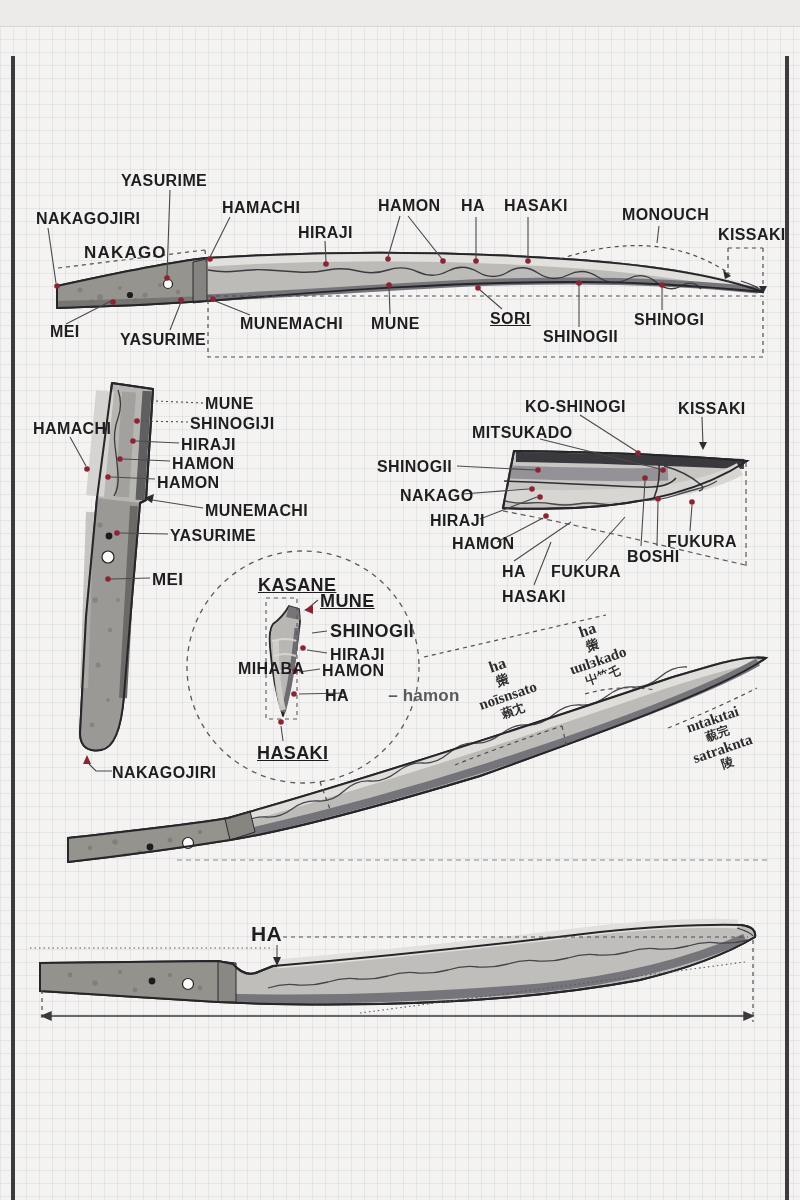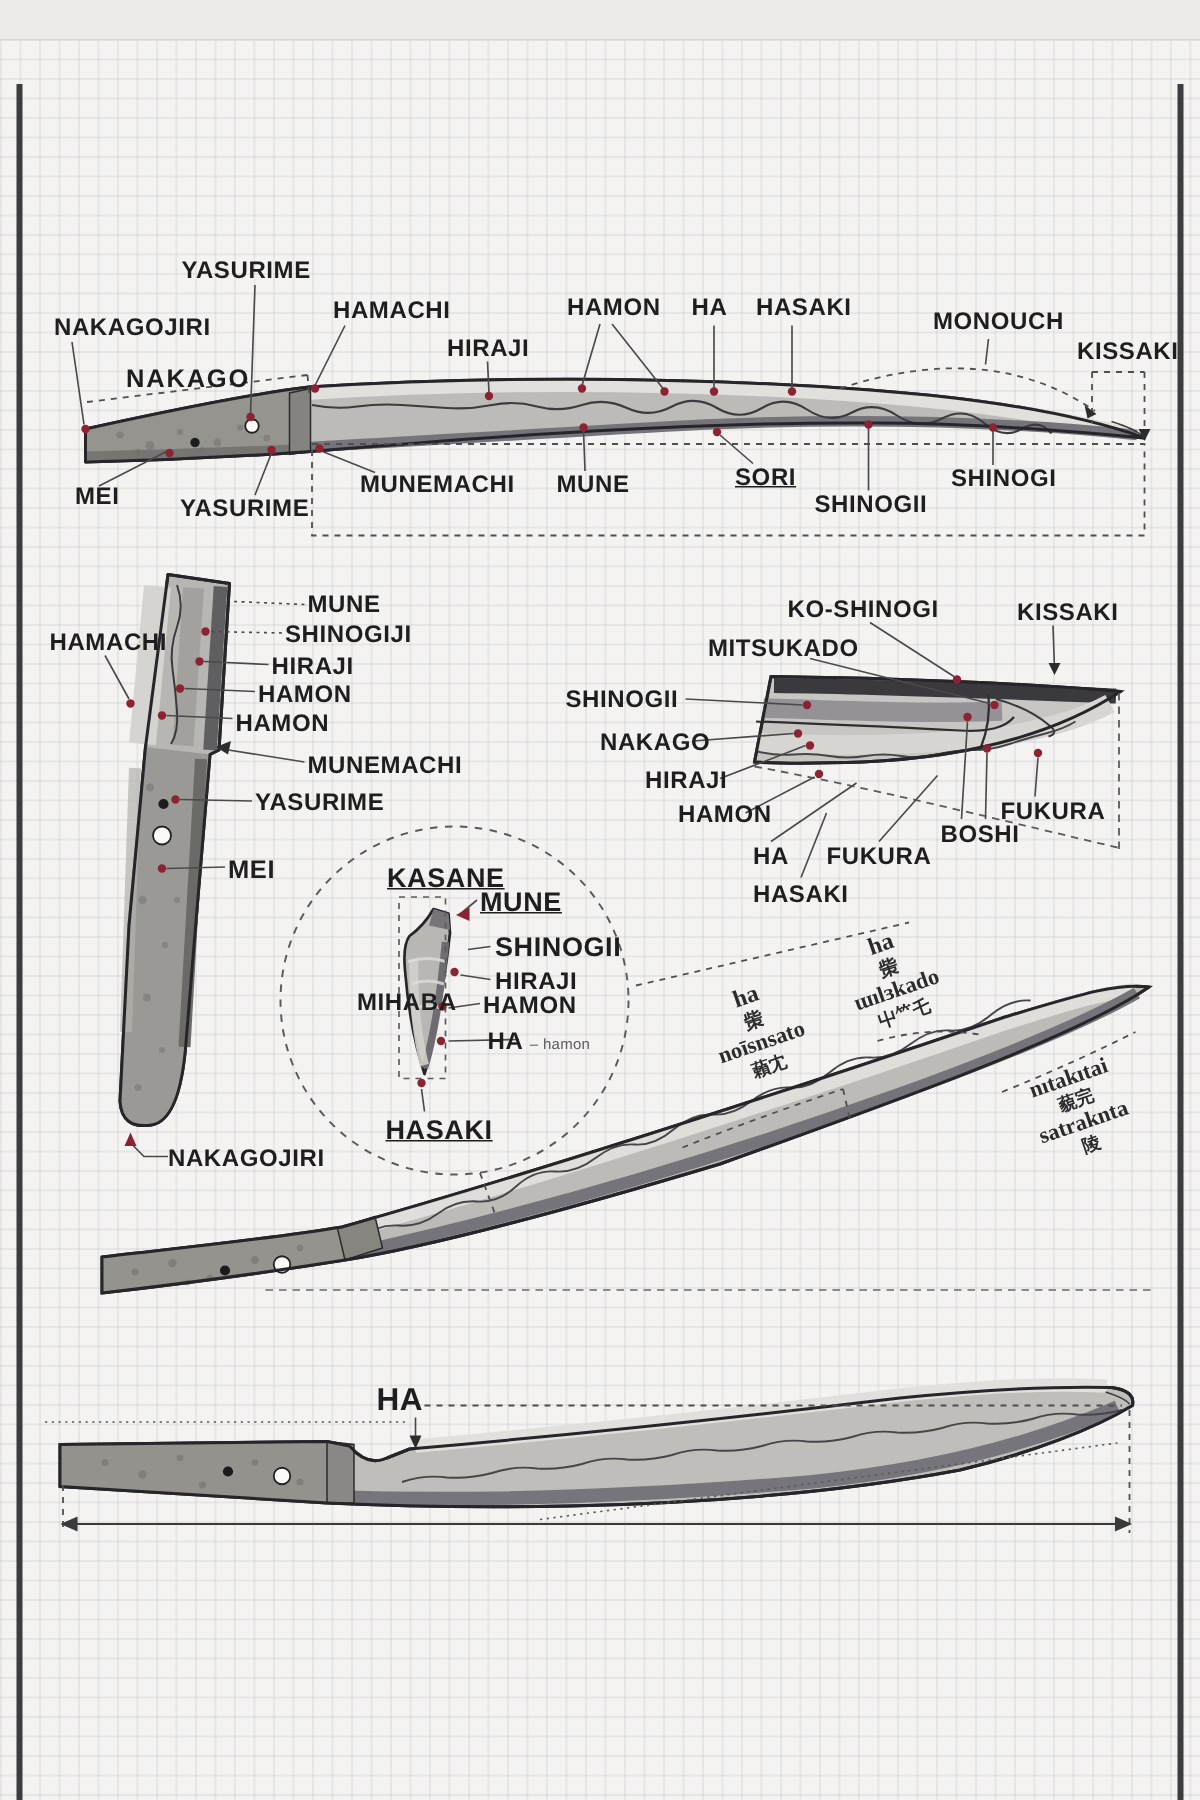--- a/index.html
+++ b/index.html
@@ -14,21 +14,21 @@
   .topstrip{position:absolute;left:0;top:0;width:800px;height:26px;background:#ecebe9;border-bottom:1px solid #d8d7d5;}
   .edge{position:absolute;top:56px;bottom:0;width:4px;background:#3c3c3e;}
   .edge.l{left:11px;} .edge.r{left:785px;}
   svg{position:absolute;left:0;top:0;}
   .lbl{position:absolute;font-size:16px;font-weight:600;color:#1e1e20;
        letter-spacing:.4px;white-space:nowrap;}
   .sm{font-size:18px;text-decoration:underline;} .lg{font-size:18px;}
   .bg{background:#f4f3f1;padding:0 5px;}
   .wide{letter-spacing:1.2px;font-size:17px;}
   .big{font-size:21px;font-weight:600;letter-spacing:.3px;}
-  .note{font-size:10px;font-weight:400;color:#5a5a5c;letter-spacing:.2px;}
+  .note{font-size:17px;font-weight:700;color:#5a5a5c;letter-spacing:.2px;margin-left:35px;}
   .insc{position:absolute;font-family:"Liberation Serif",serif;color:#2c2c2e;
         text-align:center;transform:rotate(-19deg);line-height:1.15;font-weight:600;}
   .insc span{display:block;}
   .i1{font-size:16px;} .i2{font-size:13px;} .i3{font-size:15px;} .i4{font-size:12px;}
 </style>
 </head>
 <body>
 
 <div class="stage">
   <div class="topstrip"></div>

